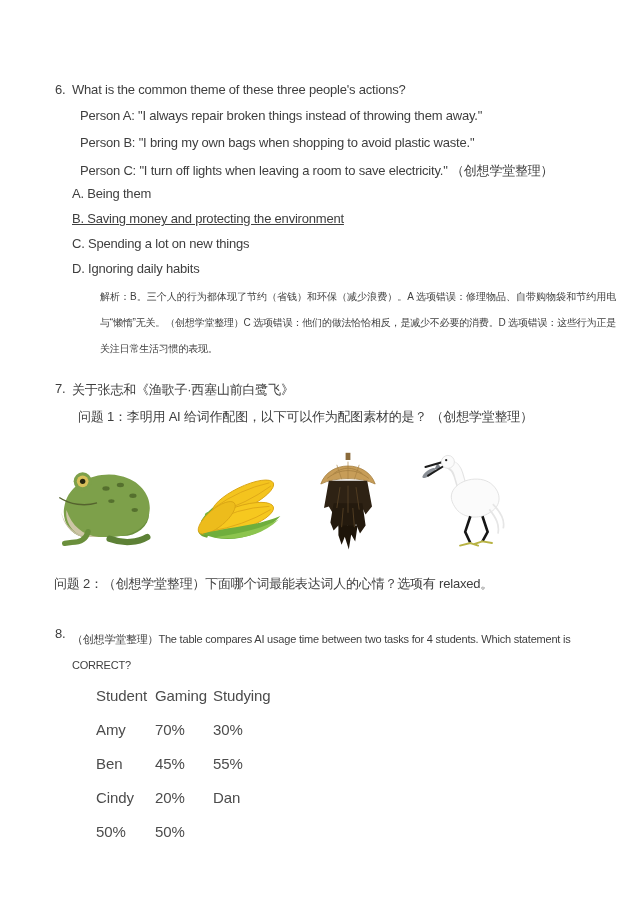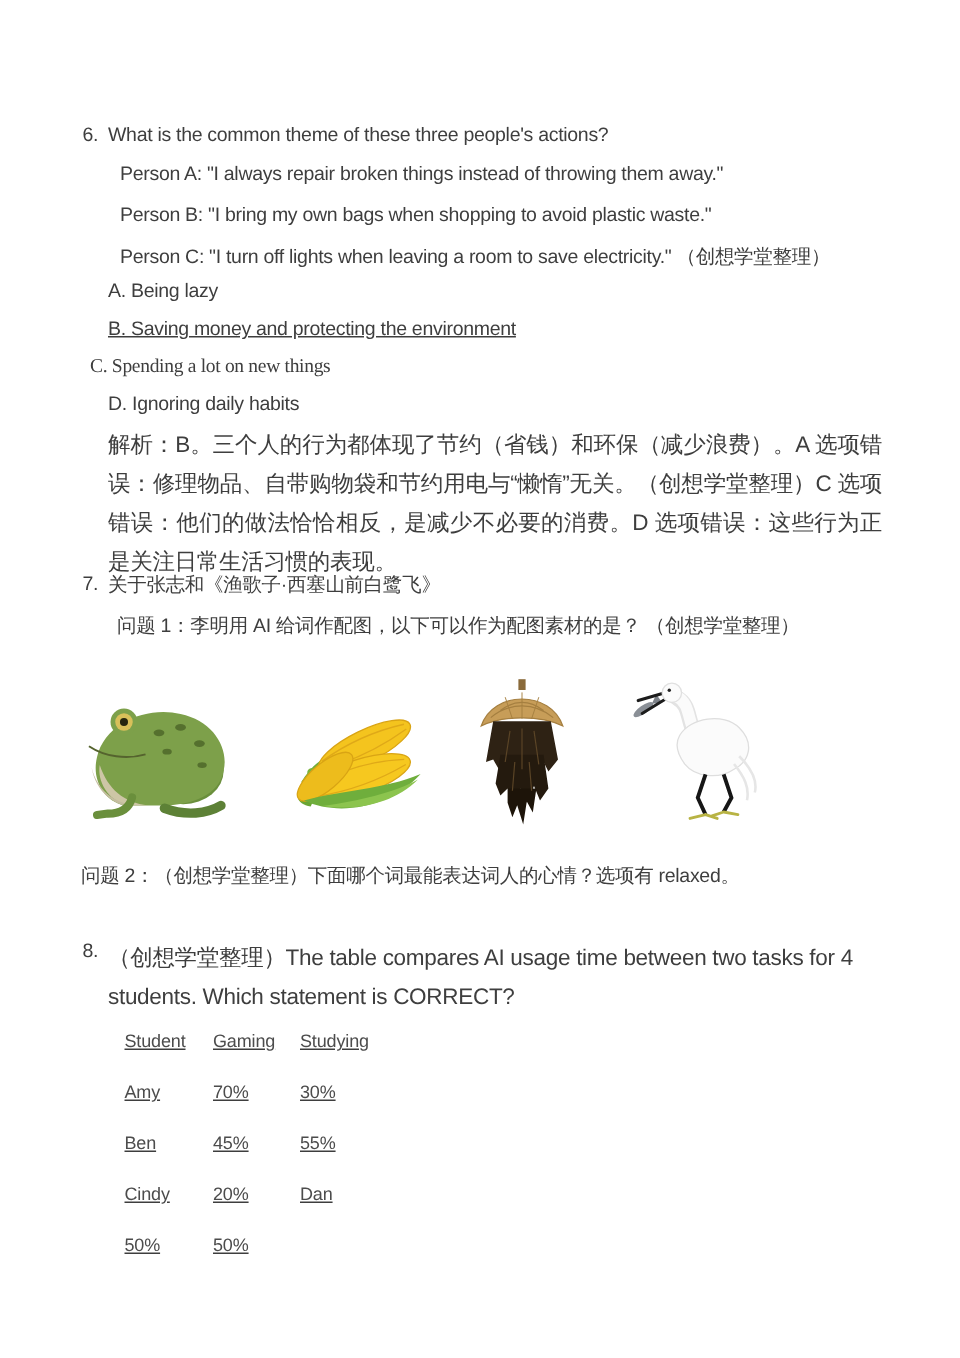--- a/index.html
+++ b/index.html
@@ -4,45 +4,45 @@
 <style>
   html,body { margin:0; padding:0; background:#ffffff; }
   .page {
     position:relative; width:640px; height:905px; background:#ffffff;
     font-family:"Liberation Sans","DejaVu Sans",sans-serif;
     color:#3e3e3e; overflow:hidden;
   }
   .line { position:absolute; font-size:13px; letter-spacing:-0.2px; white-space:nowrap; }
   .numline { display:flex; }
   .qnum { flex:0 0 17px; }
-  .wrapblock { white-space:normal; line-height:26px; text-align:justify; font-size:15px; }
-  .q8text { white-space:normal; line-height:26px; font-size:15px; width:543px; }
+  .wrapblock { white-space:normal; line-height:26px; text-align:justify; font-size:10px;margin-left:28px; }
+  .q8text { white-space:normal; line-height:26px; font-size:11px; width:543px; }
   .pic { position:absolute; margin:0; padding:0; }
   .pic svg { display:block; width:100%; height:100%; }
-  .ai-table { position:absolute; left:83px; top:687px; display:grid;
+  .ai-table { position:absolute; left:96px; top:687px; display:grid;
     grid-template-columns:59px 58px 90px; grid-auto-rows:34px;
-    font-size:12px; letter-spacing:-0.1px;text-decoration:underline; }
+    font-size:15px; letter-spacing:-0.1px; }
   .ai-table .hd { color:#9b9b9b; }
   .ai-table .cell { color:#4c4c4c; display:flex; align-items:flex-start; }
 </style>
 </head>
 <body>
 
 <div class="page">
 
   <div class="line numline" style="left:55px; top:82px;">
     <span class="qnum">6.</span>
     <span>What is the common theme of these three people's actions?</span>
   </div>
   <div class="line" style="left:80px; top:108px;">Person A: "I always repair broken things instead of throwing them away."</div>
   <div class="line" style="left:80px; top:135px;">Person B: "I bring my own bags when shopping to avoid plastic waste."</div>
   <div class="line" style="left:80px; top:162px;">Person C: "I turn off lights when leaving a room to save electricity." （创想学堂整理）</div>
-  <div class="line" style="left:72px; top:186px;">A. Being lazy</div>
+  <div class="line" style="left:72px; top:186px;">A. Being them</div>
   <div class="line" style="left:72px; top:211px;text-decoration:underline;">B. Saving money and protecting the environment</div>
-  <div class="line" style="left:60px; top:236px;font-family:Liberation Serif, serif;">C. Spending a lot on new things</div>
+  <div class="line" style="left:72px; top:236px;">C. Spending a lot on new things</div>
   <div class="line" style="left:72px; top:261px;">D. Ignoring daily habits</div>
   <div class="line wrapblock" style="left:72px; top:284px; width:516px;">解析：B。三个人的行为都体现了节约（省钱）和环保（减少浪费）。A 选项错误：修理物品、自带购物袋和节约用电与“懒惰”无关。（创想学堂整理）C 选项错误：他们的做法恰恰相反，是减少不必要的消费。D 选项错误：这些行为正是关注日常生活习惯的表现。</div>
 
   <div class="line numline" style="left:55px; top:381px;">
     <span class="qnum">7.</span>
     <span>关于张志和《渔歌子·西塞山前白鹭飞》</span>
   </div>
   <div class="line" style="left:78px; top:408px;">问题 1：李明用 AI 给词作配图，以下可以作为配图素材的是？ （创想学堂整理）</div>
 
   <figure class="pic" style="left:52px; top:458px; width:108px; height:88px;">

